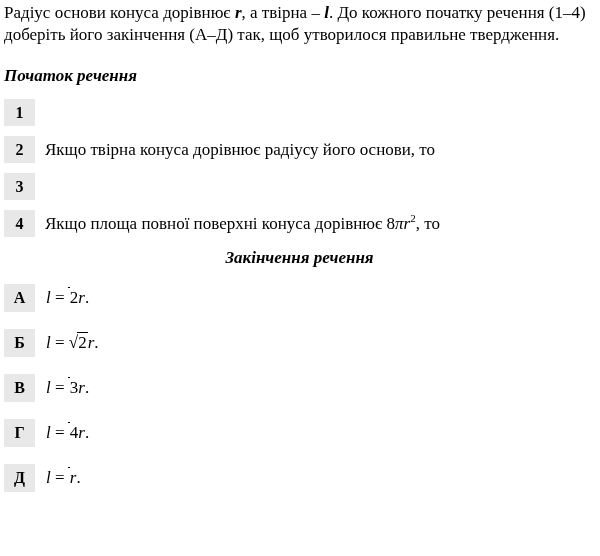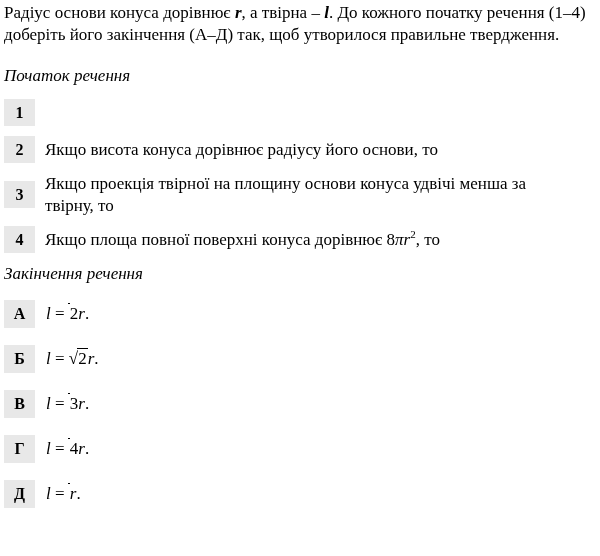--- a/index.html
+++ b/index.html
@@ -24,23 +24,25 @@
     width: 591px;
   }
   .bivar {
     font-weight: bold;
     font-style: italic;
   }
   .heading {
     font-style: italic;
     line-height: 21px;
     margin: 20px 0 13px 0;
+    font-weight: bold;
   }
   .heading--endings {
     margin: 9px 0 16px 0;
+    text-align: center;
   }
   .b-row {
     display: flex;
     align-items: center;
     margin-bottom: 10px;
   }
   .a-row {
     display: flex;
     align-items: center;
     margin-bottom: 17px;
@@ -92,26 +94,25 @@
   <p class="intro"><span>Радіус основи конуса дорівнює </span><span class="bivar">r</span><span>, а твірна – </span><span class="bivar">l</span><span>. До кожного початку речення (1–4) доберіть його закінчення (А–Д) так, щоб утворилося правильне твердження.</span></p>
 
   <p class="heading">Початок речення</p>
 
   <div class="b-row">
     <div class="label-box">1</div>
   </div>
 
   <div class="b-row">
     <div class="label-box">2</div>
-    <div class="b-text">Якщо висота конуса дорівнює радіусу його основи, то</div>
+    <div class="b-text">Якщо твірна конуса дорівнює радіусу його основи, то</div>
   </div>
 
   <div class="b-row">
     <div class="label-box">3</div>
-    <div class="b-text">Якщо проекція твірної на площину основи конуса удвічі менша за твірну, то</div>
   </div>
 
   <div class="b-row">
     <div class="label-box">4</div>
     <div class="b-text"><span>Якщо площа повної поверхні конуса дорівнює 8</span><span class="mvar">πr</span><sup class="exp">2</sup><span>, то</span></div>
   </div>
 
   <p class="heading heading--endings">Закінчення речення</p>
 
   <div class="a-row">

